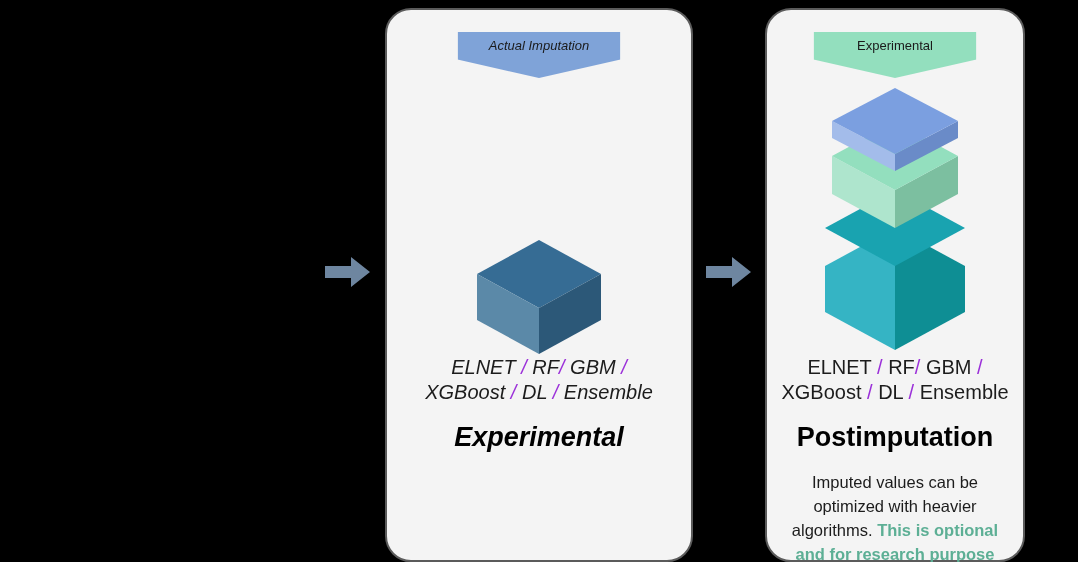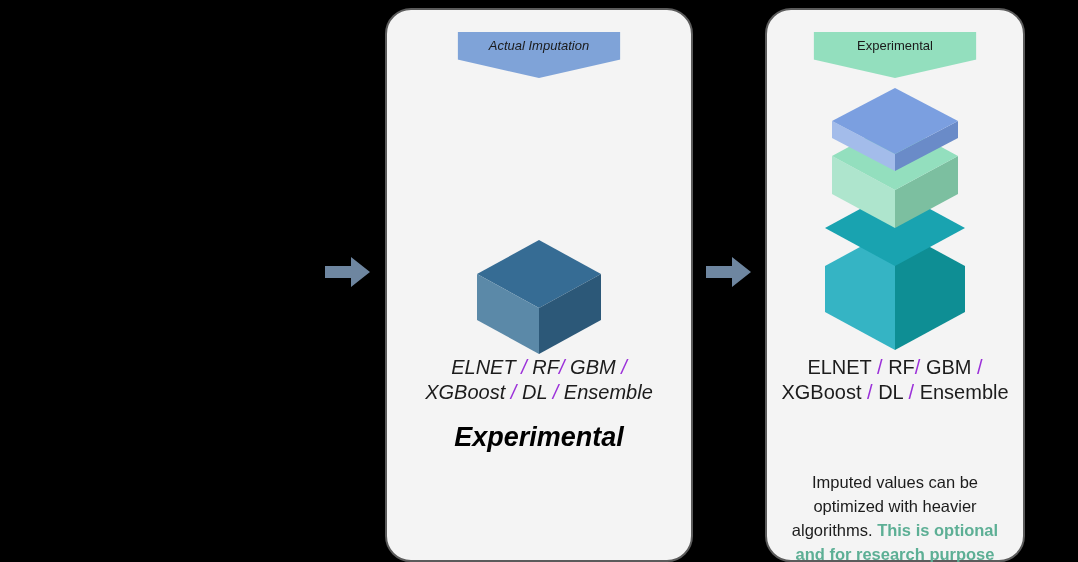--- a/index.html
+++ b/index.html
@@ -174,17 +174,18 @@
         <g>
           <polygon points="73,66 136,33 136,50 73,83" fill="#6A8BC8"></polygon>
           <polygon points="10,33 73,66 73,83 10,50" fill="#A3BCEA"></polygon>
           <polygon points="73,0 136,33 73,66 10,33" fill="#7B9FE0"></polygon>
         </g>
       </svg>
     </div>
 
     <div class="models" style="top:345px;">ELNET <span class="sep">/</span> RF<span class="sep">/</span> GBM <span class="sep">/</span><br>XGBoost <span class="sep">/</span> DL <span class="sep">/</span> Ensemble</div>
 
+    <div class="heading" style="top:413px;">Postimputation</div>
 
     <div class="desc" style="top:460px;">Imputed values can be optimized with heavier algorithms. <span class="hl">This is optional and for research purpose only</span>.</div>
   </div>
 
 </div>
 
 </body></html>

